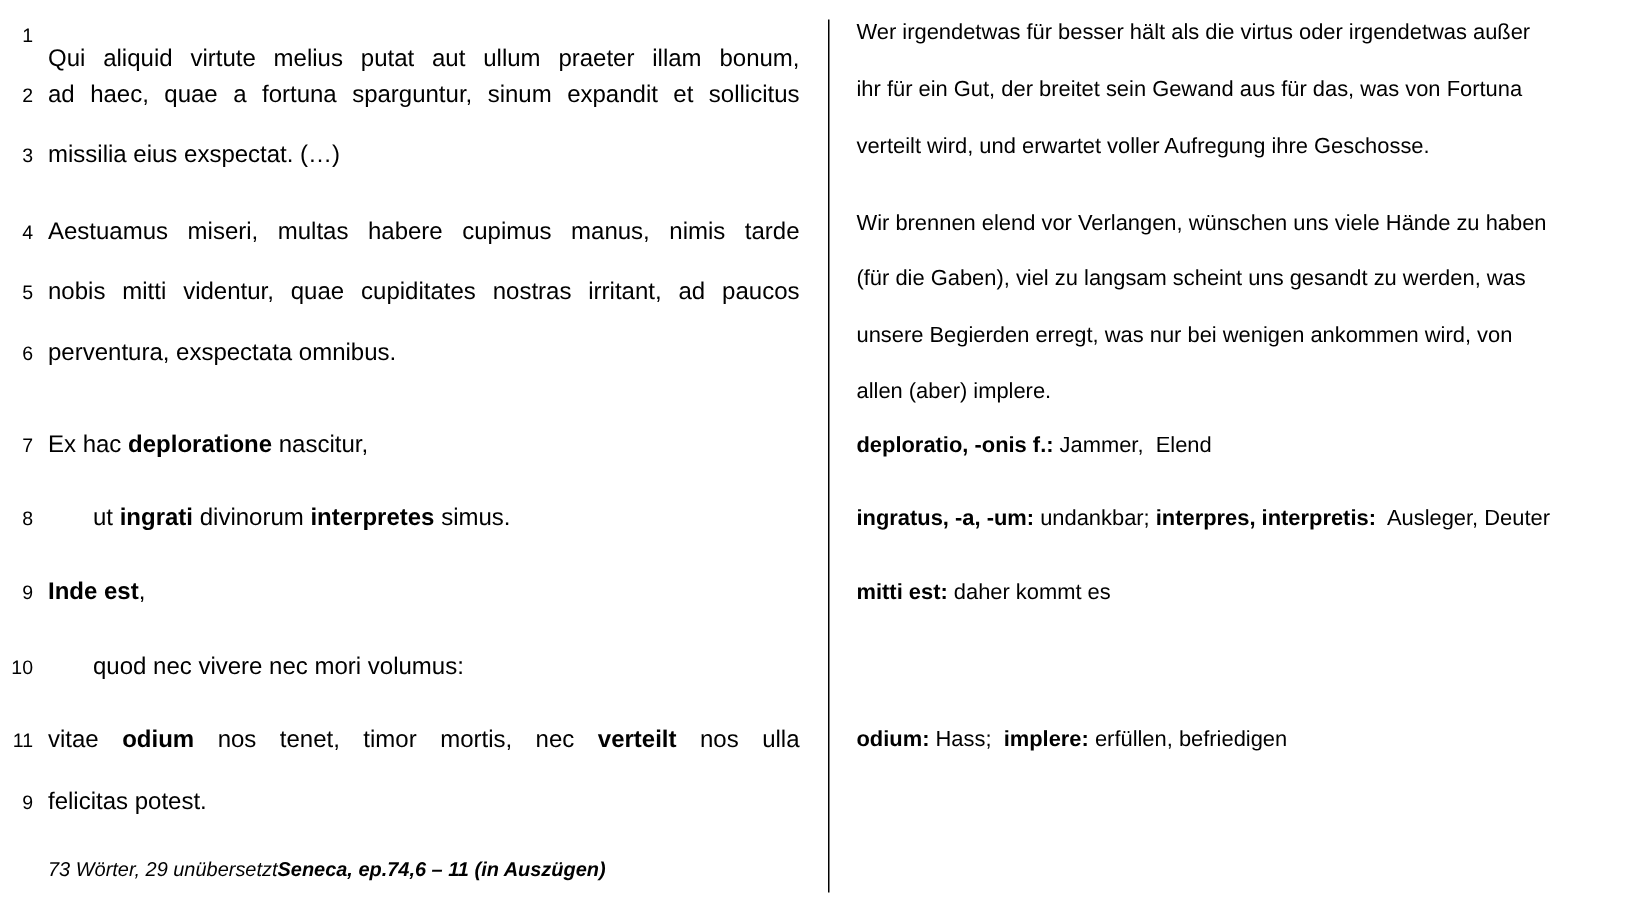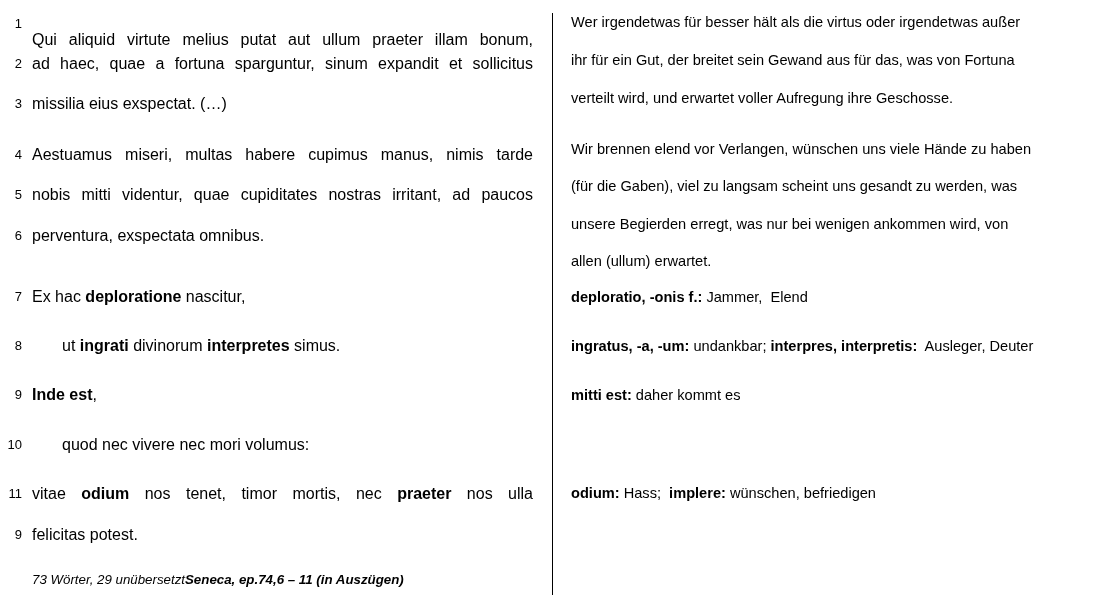--- a/index.html
+++ b/index.html
@@ -43,42 +43,42 @@
   <div class="ln" style="top:338px">8</div>
   <div class="lt indent" style="top:336px"><span>ut </span><b>ingrati</b><span> divinorum </span><b>interpretes</b><span> simus.</span></div>
 
   <div class="ln" style="top:387px">9</div>
   <div class="lt" style="top:385px"><b>Inde est</b><span>,</span></div>
 
   <div class="ln" style="top:437px">10</div>
   <div class="lt indent" style="top:435px"><span>quod nec vivere nec mori volumus:</span></div>
 
   <div class="ln" style="top:486px">11</div>
-  <div class="lt just" style="top:484px"><span>vitae </span><b>odium</b><span> nos tenet, timor mortis, nec </span><b>praeter</b><span> nos ulla</span></div>
+  <div class="lt just" style="top:484px"><span>vitae </span><b>odium</b><span> nos tenet, timor mortis, nec </span><b>verteilt</b><span> nos ulla</span></div>
 
   <div class="ln" style="top:527px">9</div>
   <div class="lt" style="top:525px"><span>felicitas potest.</span></div>
 </div>
 
 <div class="footer">
   <span>73 Wörter,  29 unübersetzt</span><span class="src">Seneca, ep.74,6 – 11 (in Auszügen)</span>
 </div>
 
 <div class="divider"></div>
 
 <div>
   <div class="rt" style="top:12px">Wer irgendetwas für besser hält als die virtus oder irgendetwas außer</div>
   <div class="rt" style="top:50px">ihr für ein Gut, der breitet sein Gewand aus für das, was von Fortuna</div>
   <div class="rt" style="top:88px">verteilt wird, und erwartet voller Aufregung ihre Geschosse.</div>
   <div class="rt" style="top:139px">Wir brennen elend vor Verlangen, wünschen uns viele Hände zu haben</div>
   <div class="rt" style="top:176px">(für die Gaben), viel zu langsam scheint uns gesandt zu werden, was</div>
   <div class="rt" style="top:214px">unsere Begierden erregt,  was nur bei wenigen ankommen wird, von</div>
-  <div class="rt" style="top:251px">allen (ullum) erwartet.</div>
+  <div class="rt" style="top:251px">allen (aber) implere.</div>
 
   <div class="rt" style="top:287px"><b>deploratio, -onis f.:</b><span> Jammer,  Elend</span></div>
   <div class="rt" style="top:336px"><b>ingratus, -a, -um:</b><span> undankbar; </span><b>interpres, interpretis:</b><span>  Ausleger, Deuter</span></div>
   <div class="rt" style="top:385px"><b>mitti est:</b><span> daher kommt es</span></div>
-  <div class="rt" style="top:483px"><b>odium:</b><span> Hass;  </span><b>implere:</b><span> wünschen, befriedigen</span></div>
+  <div class="rt" style="top:483px"><b>odium:</b><span> Hass;  </span><b>implere:</b><span> erfüllen, befriedigen</span></div>
 </div>
 
 <style>
   .lt span, .lt b, .rt span, .rt b { white-space:pre; }
 </style>
 
 </body></html>

